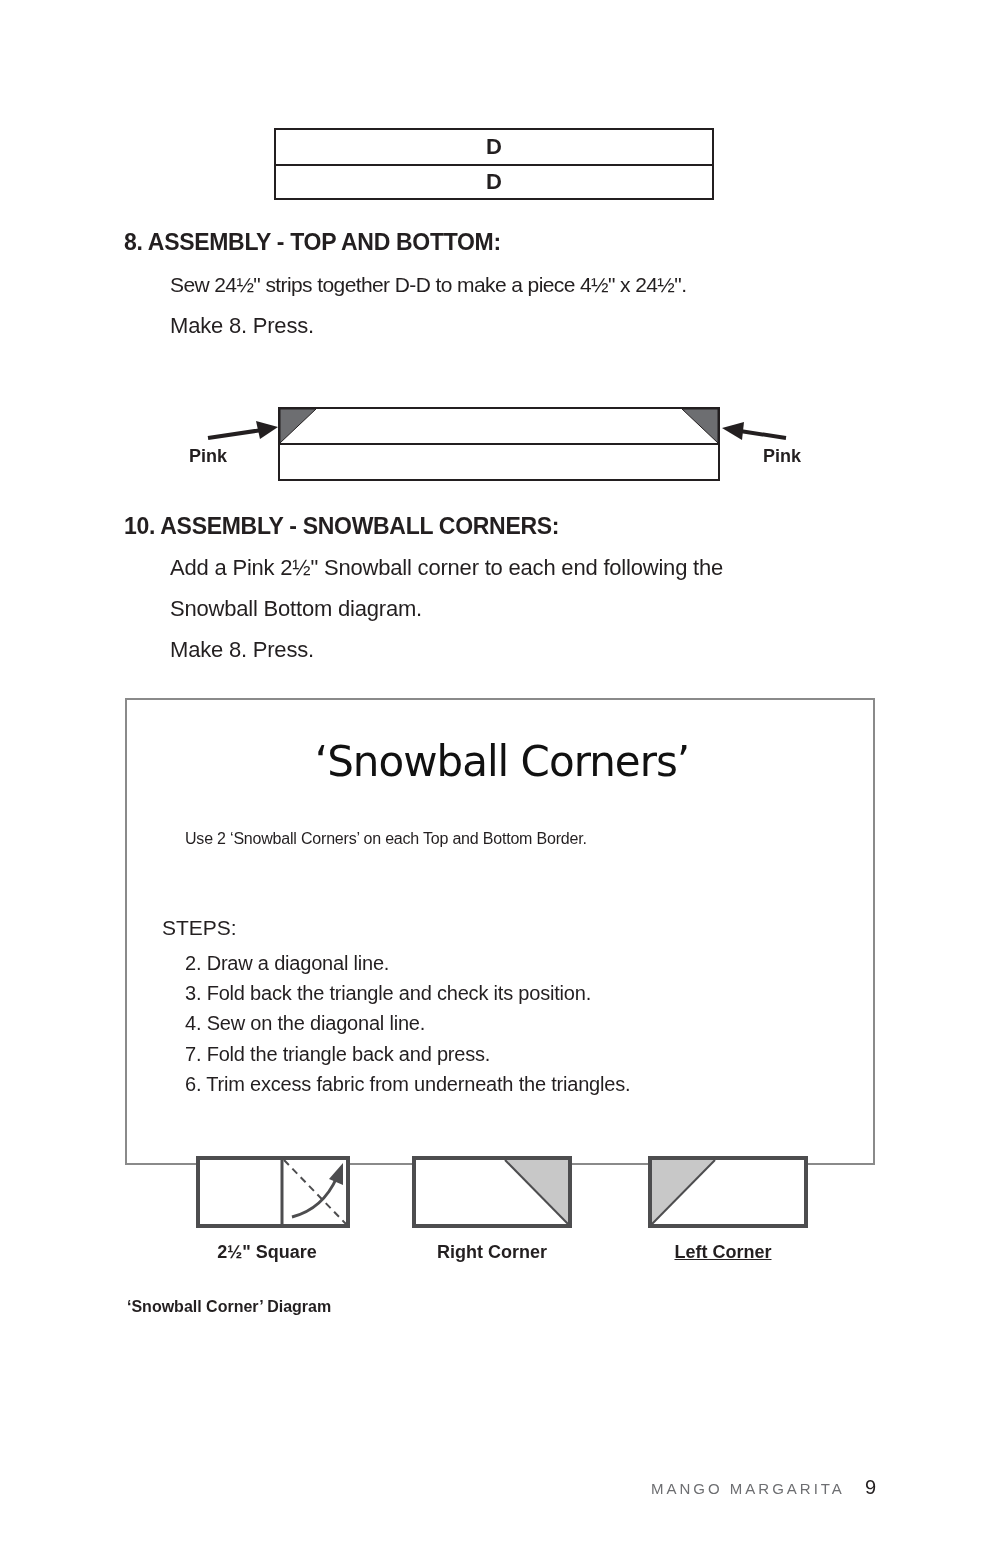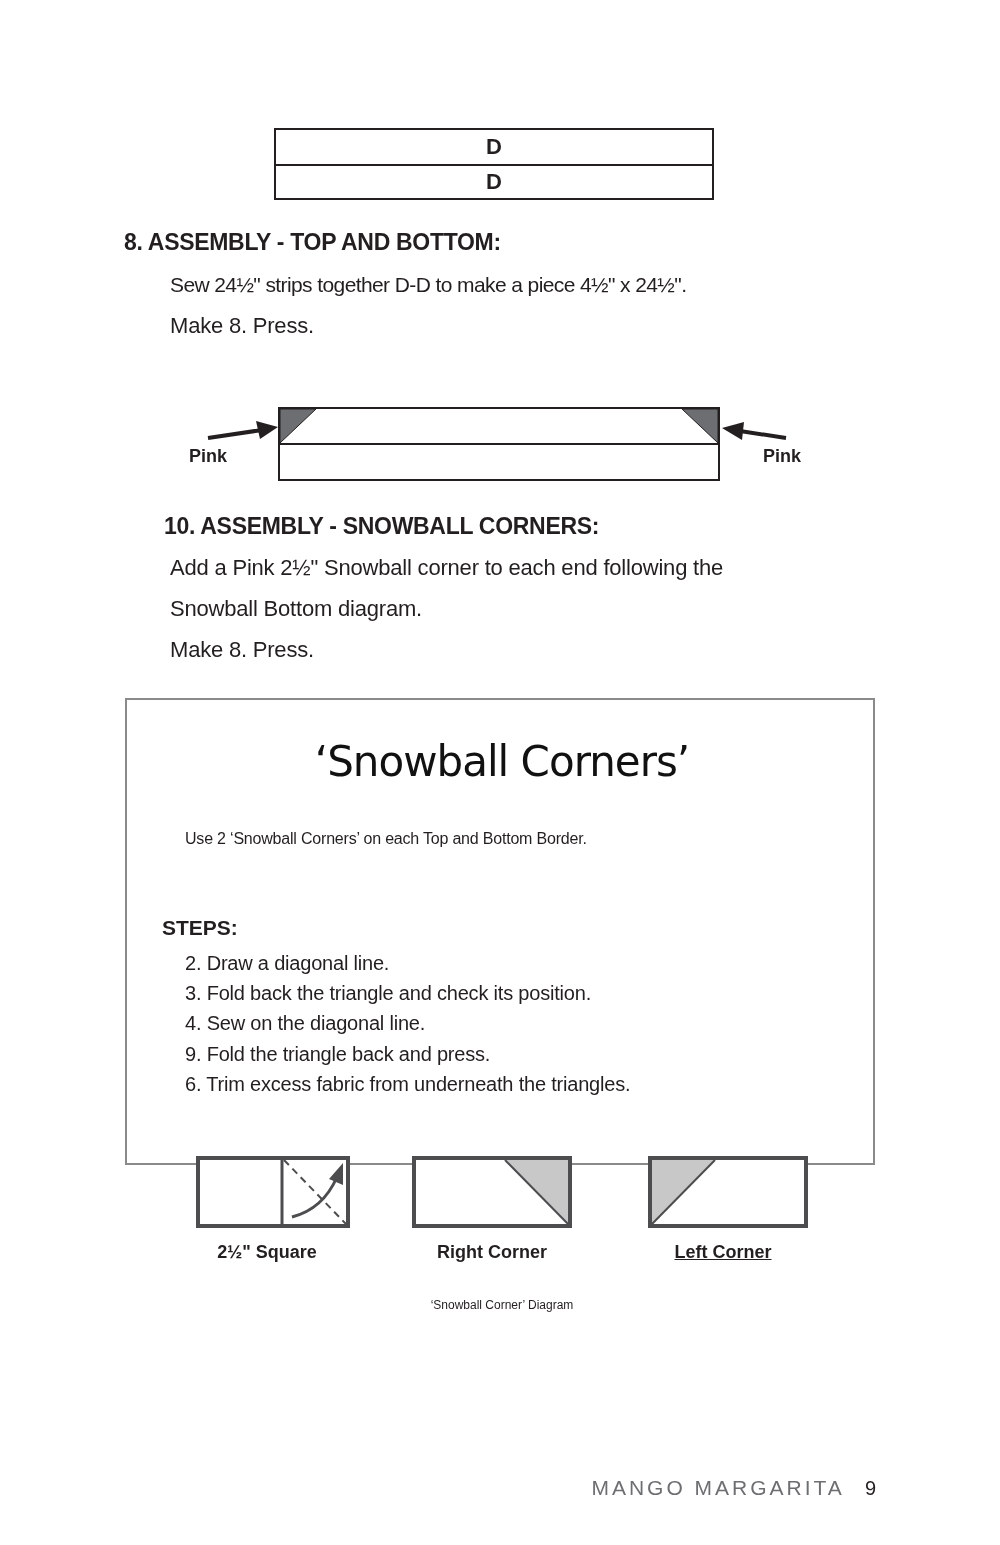--- a/index.html
+++ b/index.html
@@ -12,24 +12,24 @@
     .dd-row + .dd-row { border-top: 2px solid #231f20; }
 
     .heading { font-family: "Liberation Sans Narrow", "Liberation Sans", sans-serif; font-weight: bold; font-size: 23px; letter-spacing: -0.3px; left: 124px; }
     .body-text { font-size: 22px; left: 170px; line-height: 41px; letter-spacing: -0.2px; }
     .body-text.condensed { font-size: 21px; letter-spacing: -0.6px; }
 
     
     .snow-box { left: 125px; top: 698px; width: 750px; height: 467px; border: 2px solid #8a8a8a; box-sizing: border-box; }
     .snow-title { left: 0; width: 750px; top: 37px; text-align: center; font-family: "DejaVu Sans", sans-serif; font-size: 42px; letter-spacing: -1px; color: #111; }
     .snow-intro { left: 58px; top: 130px; font-size: 16px; letter-spacing: -0.2px; }
-    .steps-head { left: 35px; top: 216px; font-weight: bold; font-size: 21px; }
+    .steps-head { left: 35px; top: 216px; font-weight: normal; font-size: 21px; }
     .steps-list { left: 58px; top: 248px; margin: 0; padding: 0; list-style: none; font-size: 20px; line-height: 30.2px; letter-spacing: -0.2px; }
     .diag-label { font-weight: bold; font-size: 18px; text-align: center; }
-    .diag-caption { left: 0; width: 750px; top: 598px; text-align: center; font-weight: normal; font-size: 12px; }
+    .diag-caption { left: 0; width: 750px; top: 598px; font-weight: bold; font-size: 16px; }
   </style>
 </head>
 <body>
 
 <div class="abs dd-table">
   <div class="dd-row">D</div>
   <div class="dd-row">D</div>
 </div>
 
 <div class="abs heading" style="top:229px;">8. ASSEMBLY - TOP AND BOTTOM:</div>
@@ -50,34 +50,34 @@
   </g>
 
   <g>
     <line x1="616" y1="43" x2="570" y2="36" stroke="#231f20" stroke-width="4"></line>
     <polygon points="552,33 574,27 572,45" fill="#231f20"></polygon>
   </g>
 </svg>
 <div class="abs" style="left:189px; top:446px; font-weight:bold; font-size:18px;">Pink</div>
 <div class="abs" style="left:763px; top:446px; font-weight:bold; font-size:18px;">Pink</div>
 
-<div class="abs heading" style="top:513px;margin-left:40px;">10. ASSEMBLY - SNOWBALL CORNERS:</div>
+<div class="abs heading" style="top:513px;">10. ASSEMBLY - SNOWBALL CORNERS:</div>
 <div class="abs body-text" style="top:547px;">Add a Pink 2½" Snowball corner to each end following the</div>
 <div class="abs body-text" style="top:588px;">Snowball Bottom diagram.</div>
 <div class="abs body-text" style="top:629px;">Make 8. Press.</div>
 
 <div class="abs snow-box">
   <div class="abs snow-title">‘Snowball Corners’</div>
   <div class="abs snow-intro">Use 2 ‘Snowball Corners’ on each Top and Bottom Border.</div>
   <div class="abs steps-head">STEPS:</div>
   <ul class="abs steps-list">
     <li>2. Draw a diagonal line.</li>
     <li>3. Fold back the triangle and check its position.</li>
     <li>4. Sew on the diagonal line.</li>
-    <li>9. Fold the triangle back and press.</li>
+    <li>7. Fold the triangle back and press.</li>
     <li>6. Trim excess fabric from underneath the triangles.</li>
   </ul>
 
   <svg class="abs" style="left:68px; top:455px;" width="156" height="74" viewBox="0 0 156 74">
     <rect x="3" y="3" width="150" height="68" fill="#fff" stroke="#4d4d4f" stroke-width="4"></rect>
     <line x1="87" y1="3" x2="87" y2="71" stroke="#4d4d4f" stroke-width="3"></line>
     <line x1="89" y1="5" x2="151" y2="69" stroke="#4d4d4f" stroke-width="2" stroke-dasharray="7,5"></line>
     <path d="M 97 62 Q 128 54 142 22" fill="none" stroke="#4d4d4f" stroke-width="3"></path>
     <polygon points="148,8 134,24 148,30" fill="#4d4d4f"></polygon>
   </svg>
@@ -96,15 +96,15 @@
     <polygon points="5,5 68,5 5,69" fill="#c8c8c8"></polygon>
     <line x1="68" y1="5" x2="5" y2="69" stroke="#4d4d4f" stroke-width="2"></line>
     <rect x="3" y="3" width="156" height="68" fill="none" stroke="#4d4d4f" stroke-width="4"></rect>
   </svg>
   <div class="abs diag-label" style="left:516px; width:160px; top:542px;text-decoration:underline;">Left Corner</div>
 
   <div class="abs diag-caption">‘Snowball Corner’ Diagram</div>
 </div>
 
 <div class="abs" style="right:124px; top:1476px; display:flex; align-items:baseline; gap:20px;">
-  <span style="font-size:21px; letter-spacing:3px; color:#6d6e71;">MANGO MARGARITA</span>
+  <span style="font-size:15px; letter-spacing:3px; color:#6d6e71;">MANGO MARGARITA</span>
   <span style="font-size:20px; color:#231f20;">9</span>
 </div>
 
 </body></html>

